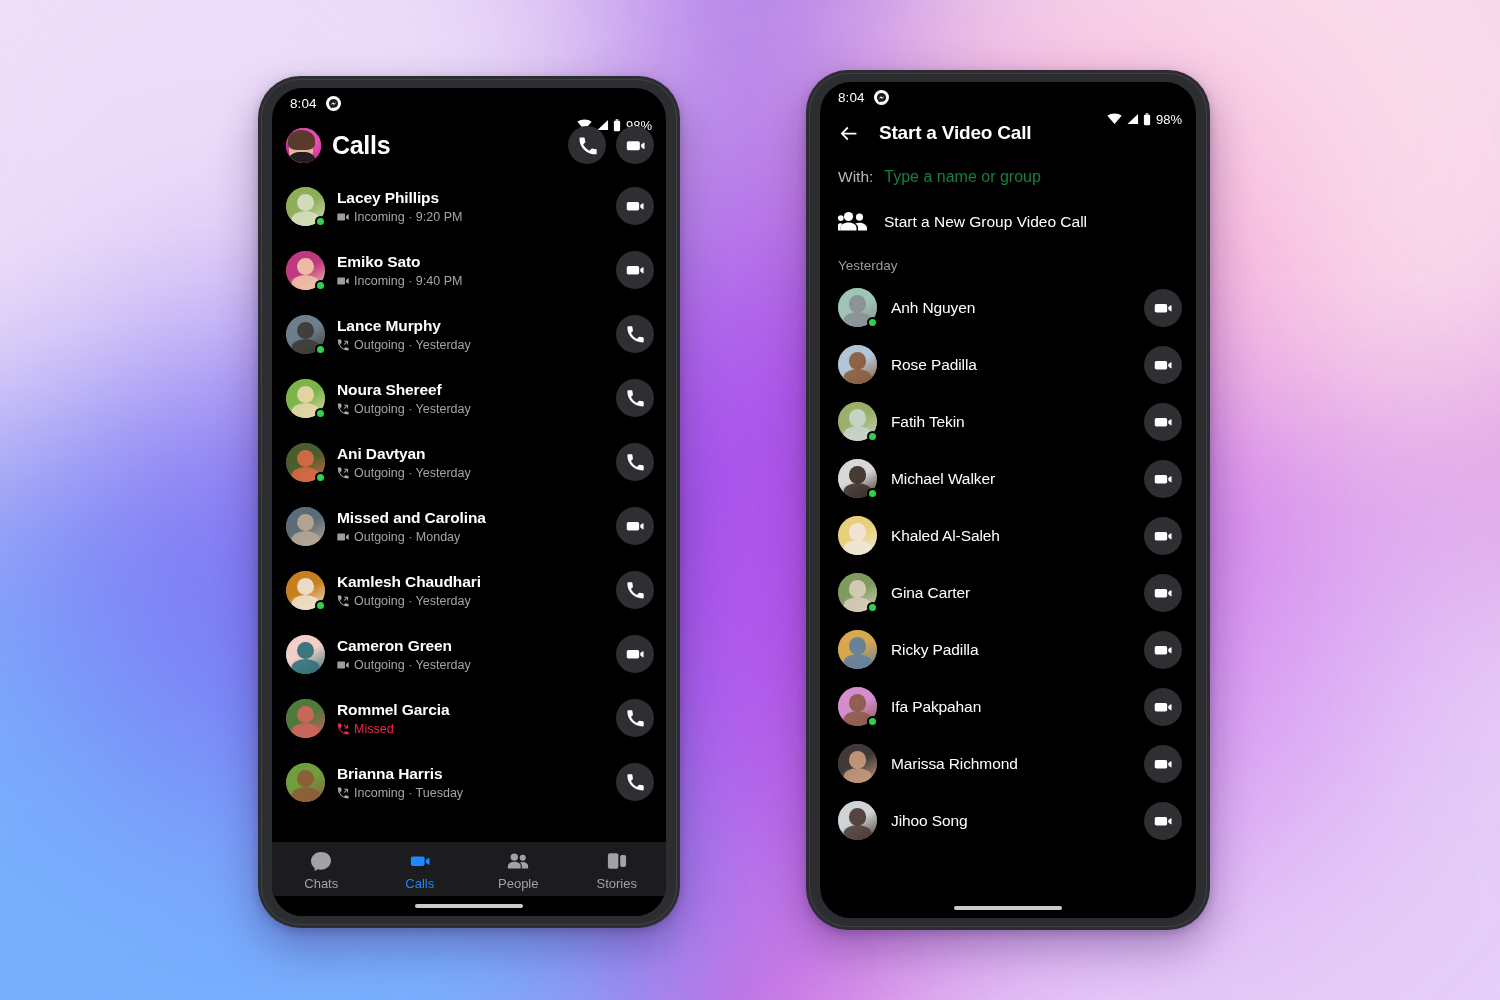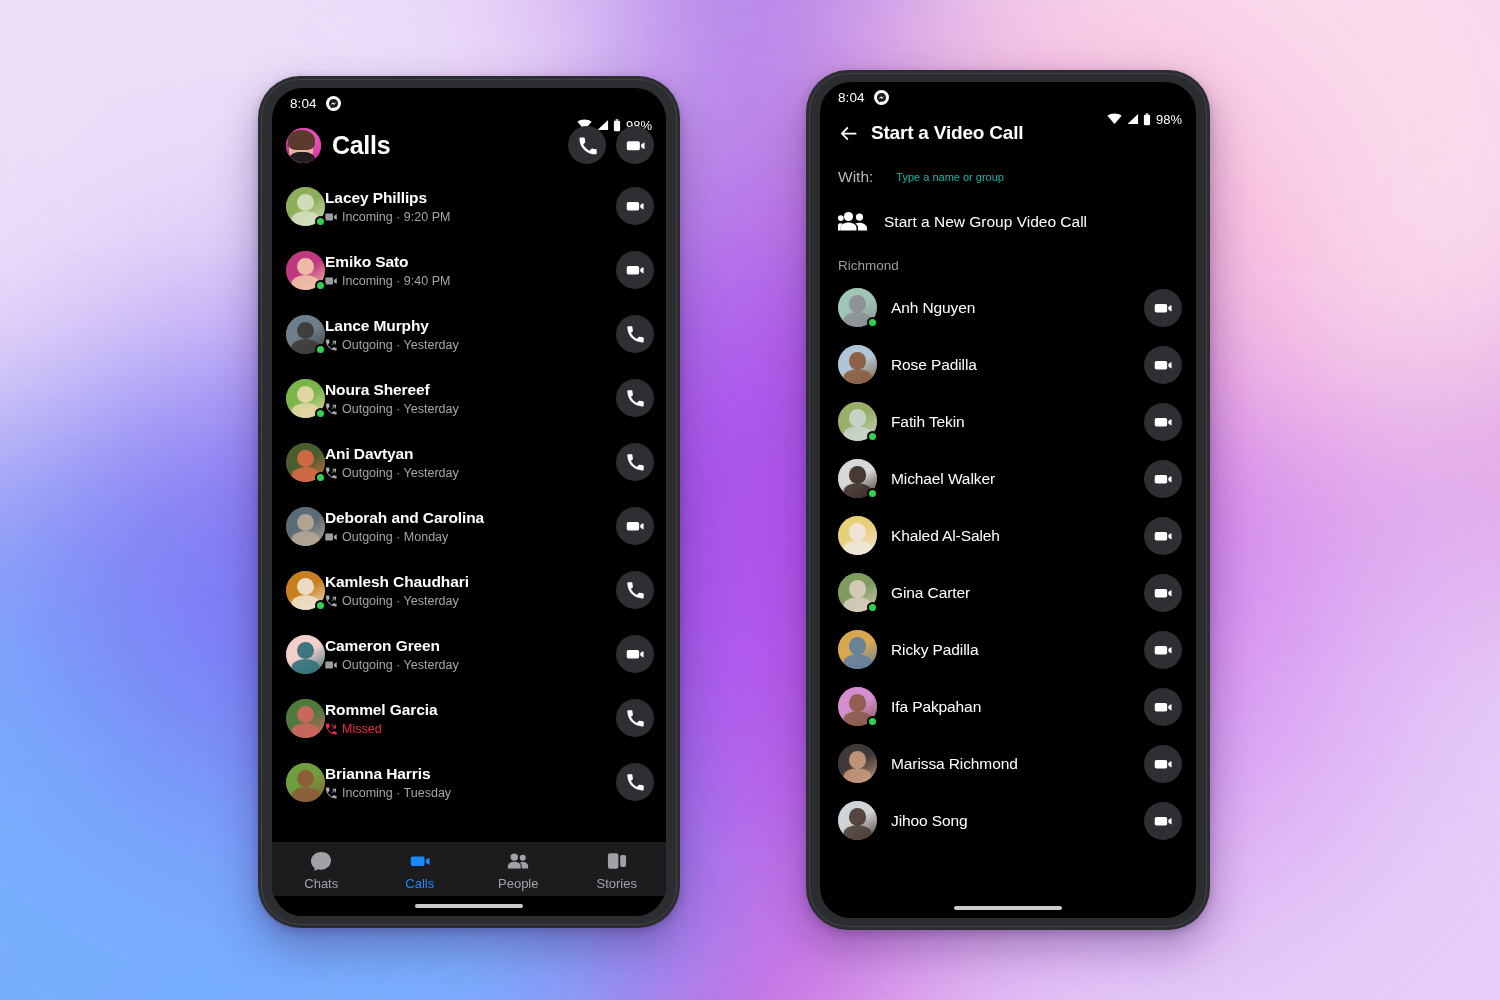--- a/index.html
+++ b/index.html
@@ -97,20 +97,21 @@
     background: #2e2f33;
     display: flex; align-items: center; justify-content: center;
   }
   .circ-btn svg { width: 19px; height: 19px; fill: #fff; display: block; }
 
   
   .list { flex: 1 1 auto; overflow: hidden; }
   .row {
     display: flex; align-items: center;
     padding: 7px 12px 7px 14px;
+    gap: 12px;
     min-height: 64px;
   }
   .av-wrap { position: relative; flex: 0 0 auto; }
   .av {
     width: 39px; height: 39px; border-radius: 50%;
     overflow: hidden; position: relative;
     background: #444;
   }
   .av.dbl { width: 39px; height: 39px; }
   .av-dot {
@@ -153,31 +154,31 @@
   .tab.active svg { fill: #1c8aff; }
   .tab.active .tab-label { color: #1c8aff; }
   .homebar-wrap {
     flex: 0 0 auto; background: #000;
     height: 20px; display: flex; align-items: center; justify-content: center;
   }
   .homebar { width: 108px; height: 3.5px; border-radius: 2px; background: #c9cacc; }
 
   
   .hdr2 {
-    display: flex; align-items: center; gap: 12px;
+    display: flex; align-items: center; gap: 20px;
     padding: 10px 14px 12px 18px;
   }
   .back-ico svg { width: 21px; height: 21px; fill: #fff; display: block; }
   .hdr2-title { color: #fff; font-size: 19px; font-weight: 700; letter-spacing: -.2px; }
   .with-row {
     display: flex; align-items: center; gap: 11px;
     padding: 12px 18px 14px;
   }
   .with-label { color: #b6b8bc; font-size: 15.5px; }
-  .with-ph { color: #14b8a6; font-size: 11px; margin-left: 12px; }
+  .with-ph { color: #15803d; font-size: 16px; }
   .group-row {
     display: flex; align-items: center; gap: 16px;
     padding: 10px 18px 12px;
   }
   .group-ico svg { width: 30px; height: 23px; fill: #fff; display: block; }
   .group-label { color: #fff; font-size: 15.5px; font-weight: 400; }
   .sect-label {
     color: #9a9ca0; font-size: 13.5px;
     padding: 13px 18px 6px;
   }
@@ -401,21 +402,21 @@
           </div>
           <div class="row">
             <div class="av-wrap">
               <div class="av dbl">
                 <div style="position:absolute;inset:0;background:linear-gradient(150deg,#5c6b78 0%,#5c6b78 48%,#b9a894 100%)"></div>
                 <div style="position:absolute;left:50%;top:18%;transform:translateX(-50%);width:46%;height:46%;border-radius:50%;background:#b9a894;opacity:.92"></div>
                 <div style="position:absolute;left:50%;bottom:-8%;transform:translateX(-50%);width:74%;height:46%;border-radius:50% 50% 0 0;background:#b9a894;opacity:.85"></div>
               </div>
             </div>
             <div class="row-text">
-              <div class="row-name">Deborah and Carolina</div>
+              <div class="row-name">Missed and Carolina</div>
               <div class="row-sub">
                 <span style="display: inline-flex; color: rgb(163, 165, 169);">
                   <svg viewBox="0 0 16 12">
                     <path fill="currentColor" d="M9.3 1.2H1.8C1 1.2.4 1.8.4 2.6v6.8c0 .8.6 1.4 1.4 1.4h7.5c.8 0 1.4-.6 1.4-1.4V2.6c0-.8-.6-1.4-1.4-1.4z" opacity=".95"></path>
                     <path fill="currentColor" d="M15.2 2.3 12 4.5v3l3.2 2.2c.3.2.5 0 .5-.3V2.6c0-.3-.2-.5-.5-.3z"></path>
                   </svg>
                 </span>
                 <span>Outgoing · Monday</span>
               </div>
             </div>
@@ -630,21 +631,21 @@
               <circle cx="21.5" cy="6.6" r="3.6"></circle>
               <circle cx="2.8" cy="7.6" r="2.9"></circle>
               <path d="M10.5 12c-4.6 0-8 2.3-8 5.2V20h16v-2.8c0-2.9-3.4-5.2-8-5.2z"></path>
               <path d="M21.5 12.2c-1.6 0-3 .3-4.2.8 1.7 1.1 2.7 2.6 2.7 4.2V20h9v-2.4c0-2.8-3.3-5.4-7.5-5.4z"></path>
               <path d="M2.8 12.8c-1.6 0-2.8.6-2.8 1.8V20h2.6v-2.8c0-1.5.7-2.9 1.9-4-.5-.2-1.1-.4-1.7-.4z"></path>
             </svg>
         </span>
         <div class="group-label">Start a New Group Video Call</div>
       </div>
 
-      <div class="sect-label">Richmond</div>
+      <div class="sect-label">Yesterday</div>
 
       <div class="list clip">
           <div class="row srow">
             <div class="av-wrap">
               <div class="av">
                 <div style="position:absolute;inset:0;background:linear-gradient(150deg,#9fc5b5 0%,#9fc5b5 48%,#8a8f94 100%)"></div>
                 <div style="position:absolute;left:50%;top:18%;transform:translateX(-50%);width:46%;height:46%;border-radius:50%;background:#8a8f94;opacity:.92"></div>
                 <div style="position:absolute;left:50%;bottom:-8%;transform:translateX(-50%);width:74%;height:46%;border-radius:50% 50% 0 0;background:#8a8f94;opacity:.85"></div>
               </div>
               <span class="av-dot"></span>

